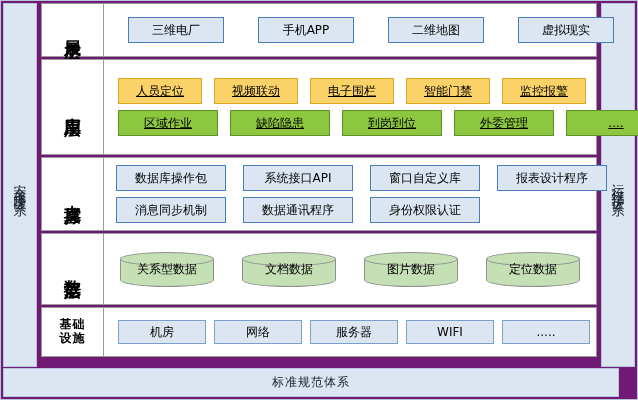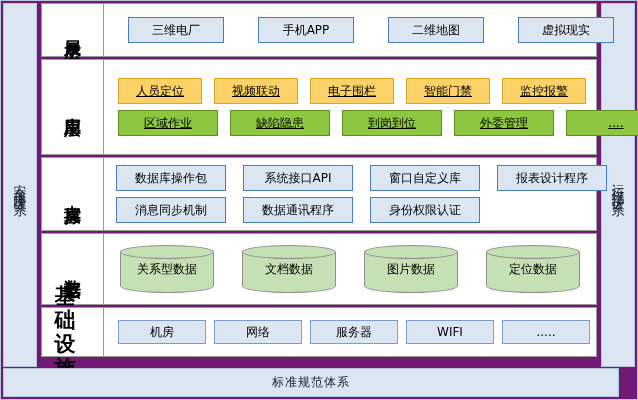--- a/index.html
+++ b/index.html
@@ -94,24 +94,24 @@
   .layer-label .ltext {
     writing-mode: vertical-rl;
     text-orientation: upright;
     font-size: 17px;
     letter-spacing: 2px;
     line-height: 1;
   }
   .layer-label.two-line .ltext {
     writing-mode: horizontal-tb;
     text-orientation: mixed;
-    font-size: 21px;
+    font-size: 12px;
     letter-spacing: 1px;
     line-height: 1.15;
-    text-align: left;
+    text-align: center;
     width: 36px;
   }
 
   .layer-body {
     flex: 1 1 auto;
     height: 100%;
     display: flex;
     flex-direction: column;
     justify-content: center;
     gap: 6px;
@@ -164,21 +164,21 @@
   .row.presentation { gap: 34px; padding-left: 16px; }
   .row.apps         { gap: 12px; padding-left: 6px; text-decoration: underline; }
   .row.support-row  { gap: 17px; padding-left: 4px; }
   .row.infra-row    { gap: 8px; padding-left: 6px; }
   .row.cylinders    { gap: 28px; padding-left: 8px; }
 
   
   .cylinder {
     position: relative;
     width: 94px;
-    height: 48px;
+    height: 35px;
   }
   .cyl-body {
     position: absolute;
     left: 0; right: 0;
     top: 7px;
     bottom: 7px;
     background: #c5e0b4;
     border-left: 1px solid #8f8f8f;
     border-right: 1px solid #8f8f8f;
   }

